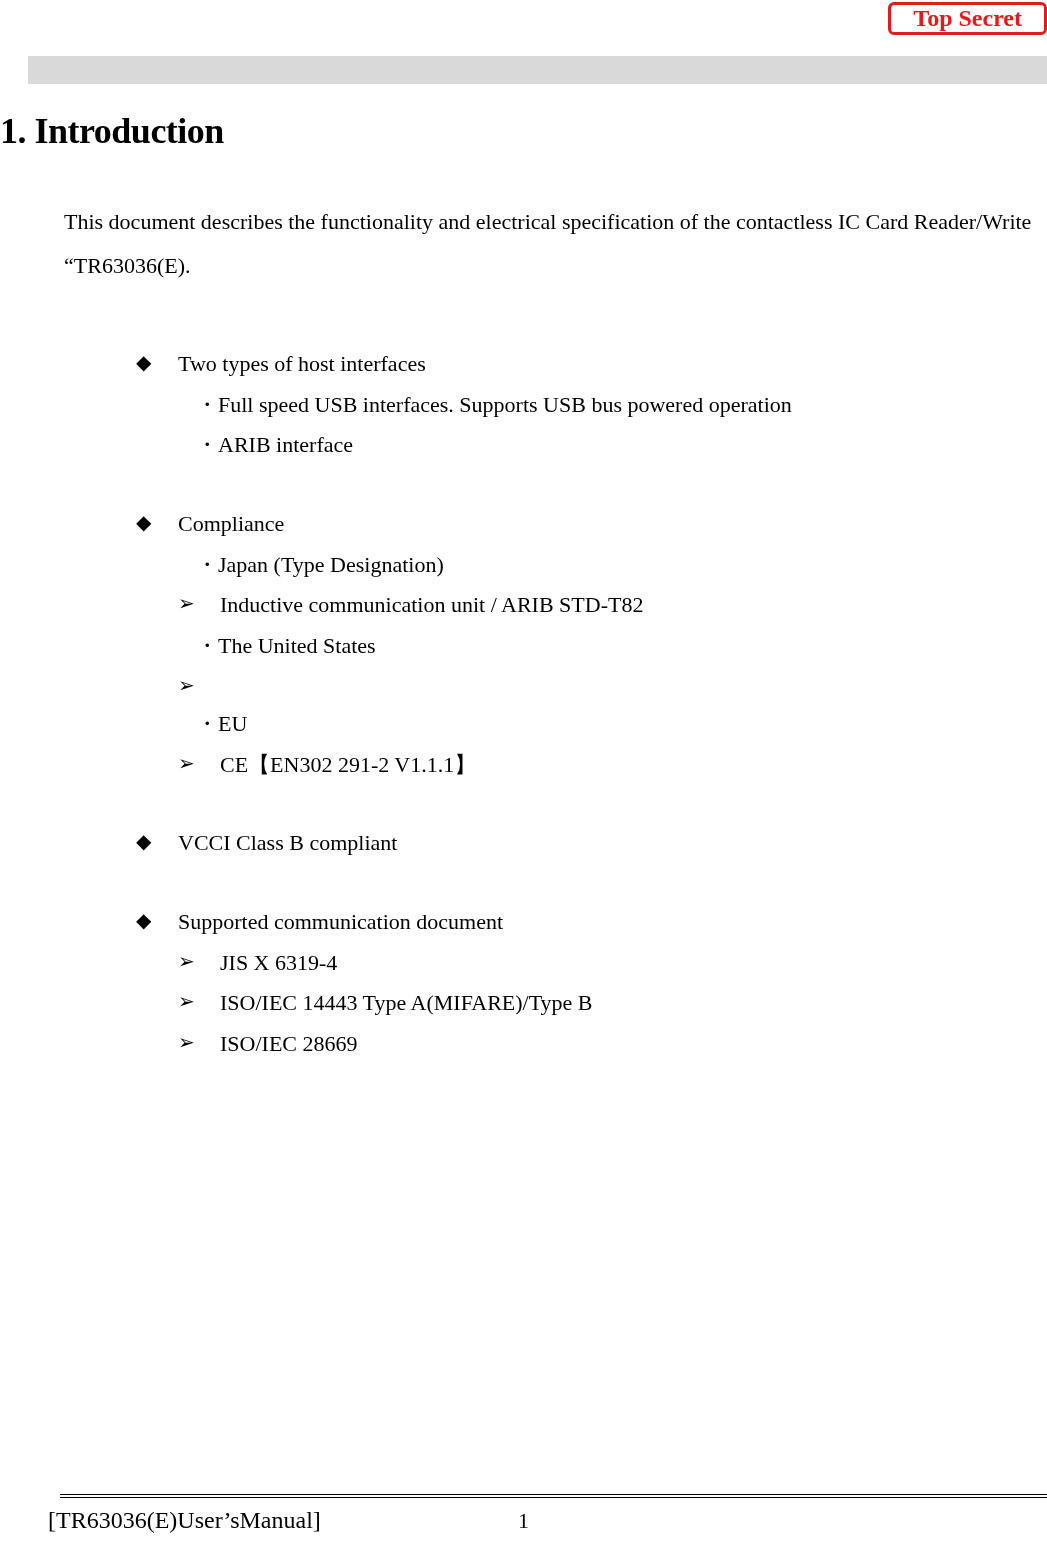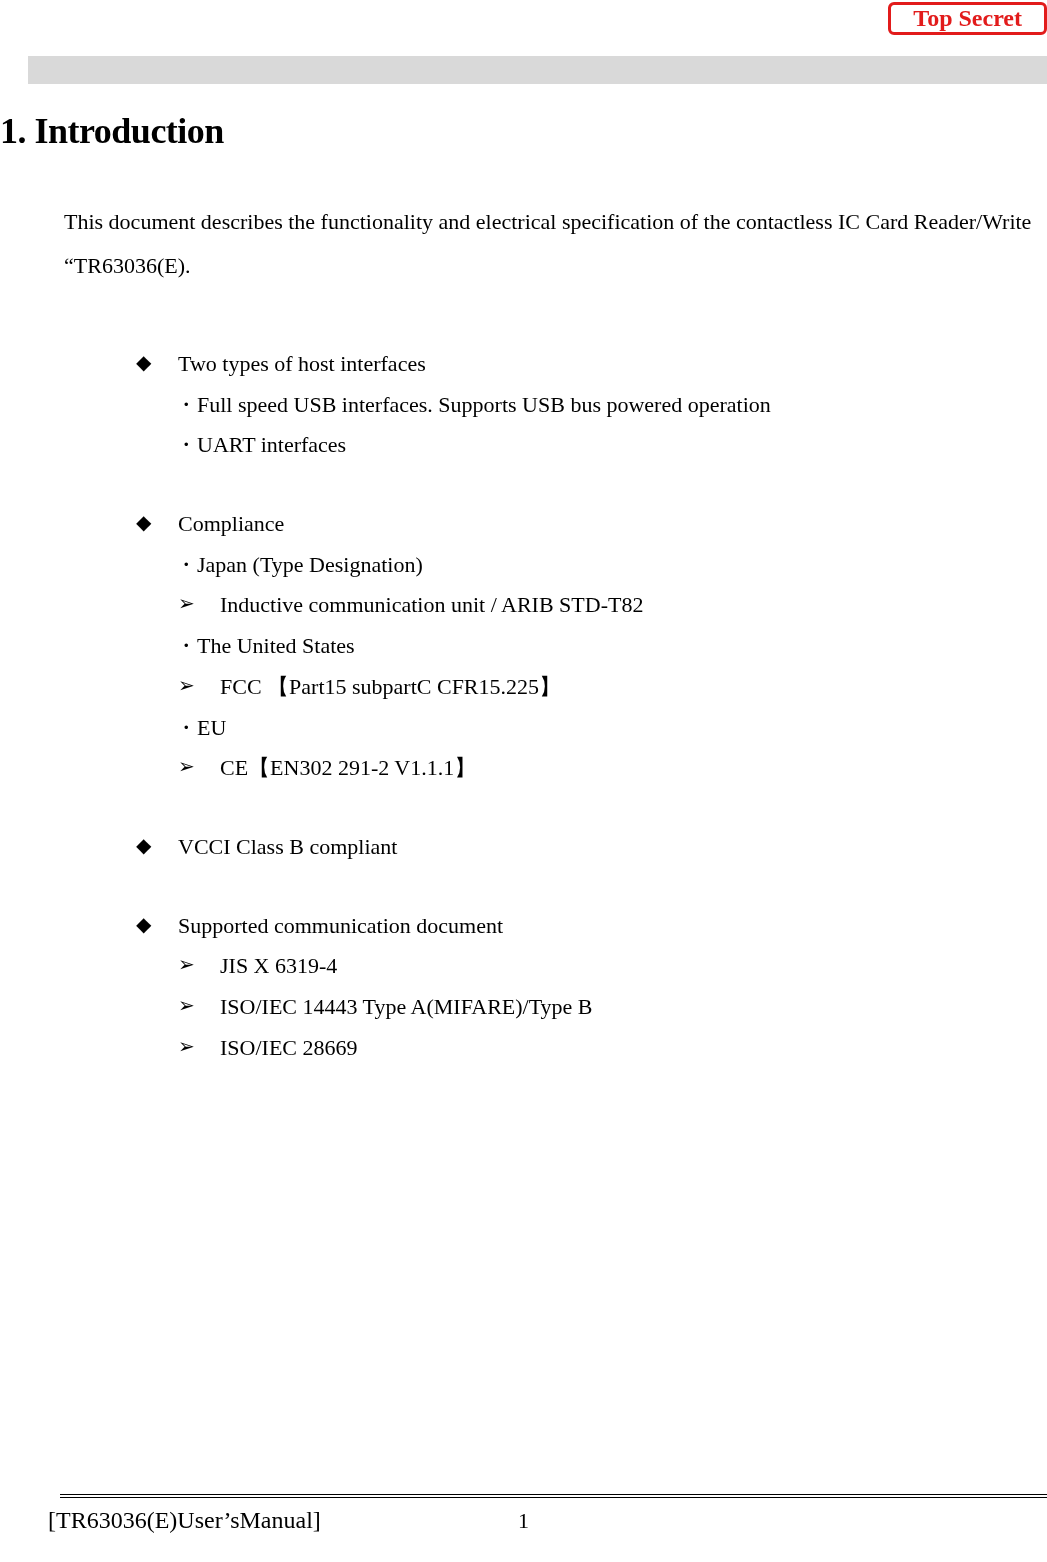--- a/index.html
+++ b/index.html
@@ -57,21 +57,21 @@
     .diamond-item {
       display: flex;
       margin-bottom: 0;
     }
     .diamond-marker {
       width: 42px;
       font-size: 20px;
       flex-shrink: 0;
     }
     .diamond-text { }
-    .dot-line { margin-left: 39px; }
+    .dot-line { margin-left: 60px; }
     .chevron-item {
       display: flex;
       margin-left: 42px;
     }
     .chevron-marker {
       width: 42px;
       font-size: 20px;
       flex-shrink: 0;
     }
     .chevron-text { }
@@ -120,37 +120,36 @@
   <div class="intro-para">This document describes the functionality and electrical specification of the contactless IC Card Reader/Write “TR63036(E).</div>
 
 
   <div class="desc-body">
 
     <div class="diamond-item">
       <span class="diamond-marker">◆</span>
       <span class="diamond-text">Two types of host interfaces</span>
     </div>
     <div class="dot-line">・Full speed USB interfaces. Supports USB bus powered operation</div>
-    <div class="dot-line">・UART interfaces</div>
+    <div class="dot-line">・ARIB interface</div>
 
     <div class="block-gap"></div>
 
     <div class="diamond-item">
       <span class="diamond-marker">◆</span>
       <span class="diamond-text">Compliance</span>
     </div>
     <div class="dot-line">・Japan (Type Designation)</div>
     <div class="chevron-item">
       <span class="chevron-marker">➢</span>
       <span class="chevron-text">Inductive communication unit / ARIB STD-T82</span>
     </div>
     <div class="dot-line">・The United States</div>
     <div class="chevron-item">
       <span class="chevron-marker">➢</span>
-      <span class="chevron-text">FCC 【Part15 subpartC CFR15.225】</span>
     </div>
     <div class="dot-line">・EU</div>
     <div class="chevron-item">
       <span class="chevron-marker">➢</span>
       <span class="chevron-text">CE【EN302 291-2 V1.1.1】</span>
     </div>
 
     <div class="block-gap"></div>
 
     <div class="diamond-item">

